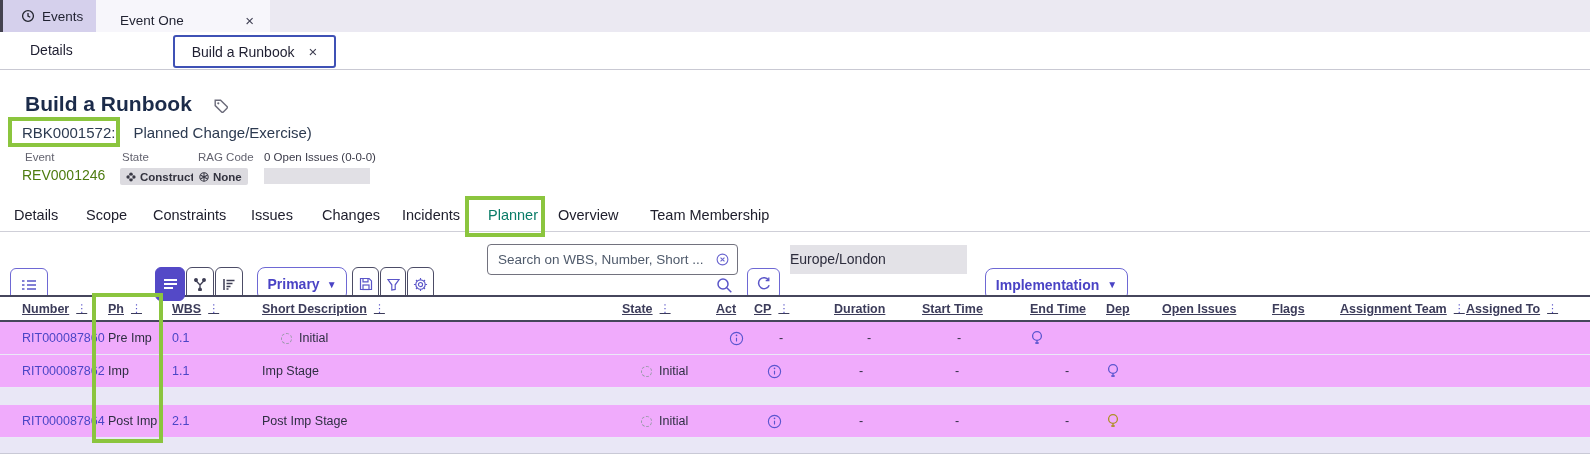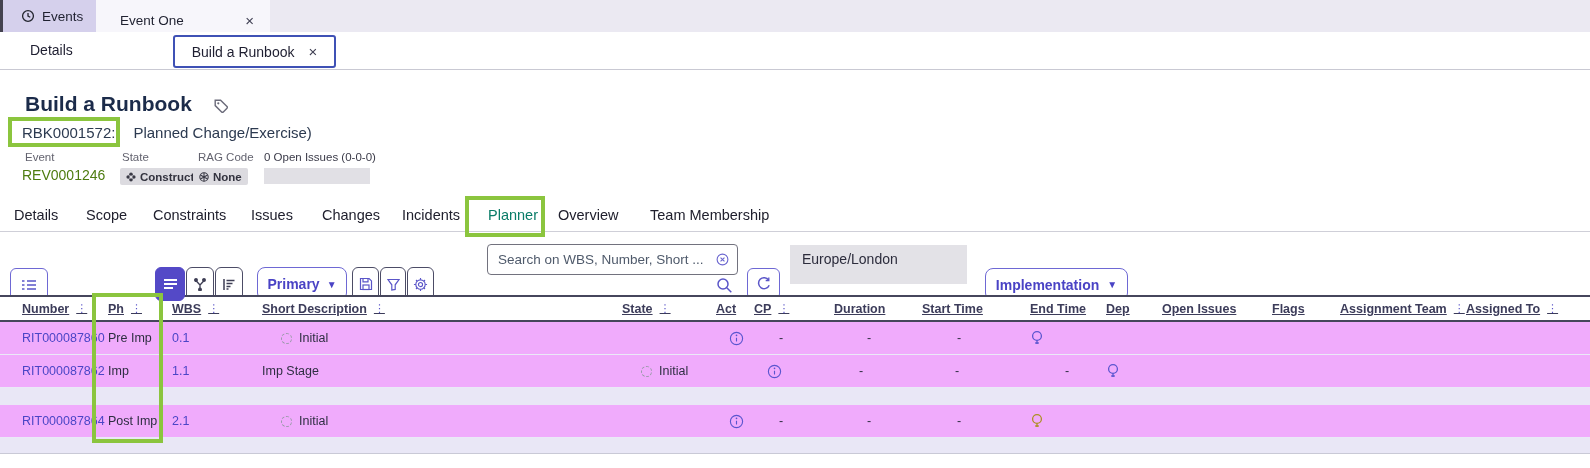--- a/index.html
+++ b/index.html
@@ -50,21 +50,21 @@
   .primary-btn { left:257px; top:3px; width:90px; height:34px; border-radius:8px; gap:7px; font-size:14px; font-weight:bold; color:#4a43c5; }
   .caret { font-size:10px; color:#4a43c5; }
   .save-btn { left:352px; top:3px; width:27px; height:34px; }
   .filter-btn { left:380px; top:3px; width:26px; height:34px; }
   .gear-btn { left:407px; top:3px; width:27px; height:34px; }
   .search-wrap { position:absolute; left:455px; top:4px; width:251px; height:31px; border:1px solid #72727e; border-radius:4px; background:#fff; display:flex; align-items:center; padding:0 8px 0 10px;margin-left:32px; }
   .search-wrap input { flex:1; border:none; outline:none; font-family:"Liberation Sans",sans-serif; font-size:13.5px; color:#2e2e42; background:transparent; }
   .search-wrap input::placeholder { color:#4f5a6b; opacity:1; }
   .mag-btn { left:712px; top:9px; width:24px; height:24px; border:none; background:transparent; }
   .refresh-btn { left:747px; top:4px; width:33px; height:32px; }
-  .tz-box { position:absolute; left:790px; top:5px; width:177px; height:39px; background:#e3e2e7; font-size:14px; color:#2c2c3c; line-height:29px; padding-left:12px; }
+  .tz-box { position:absolute; left:790px; top:5px; width:177px; height:29px; background:#e3e2e7; font-size:14px; color:#2c2c3c; line-height:29px; }
   .impl-btn { left:985px; top:4px; width:143px; height:33px; border-radius:8px; gap:8px; font-size:14px; font-weight:bold; color:#4a43c5; }
 
   
   .grid { display:grid; grid-template-columns:86px 64px 90px 360px 94px 38px 80px 88px 108px 76px 56px 110px 68px 126px 90px; padding-left:22px; align-items:center; }
   .thead { position:absolute; left:0; top:295px; width:100%; height:27px; border-top:2px solid #46465c; border-bottom:2px solid #46465c; background:#fff; font-size:12.5px; font-weight:bold; color:#3c3c5a;text-decoration:underline; }
   .hcell { display:flex; align-items:center; gap:7px; white-space:nowrap; }
   .colmenu { color:#5a55c8; font-size:11px; font-weight:normal; cursor:pointer; }
   .tbody { position:absolute; left:0; top:322px; width:100%; }
   .trow { height:33px; background:#f0abfc; border-bottom:1px solid #eae9f7; font-size:12.5px; color:#2e2e42; }
   .rowgap { height:17px; background:#e9e7f6; }
@@ -375,20 +375,21 @@
     <div></div>
     <div></div>
   </div>
 
   <div class="rowgap"></div>
 
   <div class="trow grid">
     <div class="link">RIT000087864</div>
     <div>Post Imp</div>
     <div class="link">2.1</div>
+    <div>Post Imp Stage</div>
     <div class="c-state">
         <span class="dash-circle"></span>
         <span>Initial</span>
       </div>
     <div></div>
     <div class="c-cp"><span><svg width="15" height="15" viewBox="0 0 16 16" fill="none" stroke="#5a55cf" stroke-width="1.2">
             <circle cx="8" cy="8" r="6.5"></circle>
             <path d="M8 7.2v4"></path>
             <circle cx="8" cy="4.6" r="0.9" fill="#5a55cf" stroke="none"></circle>
           </svg></span></div>

